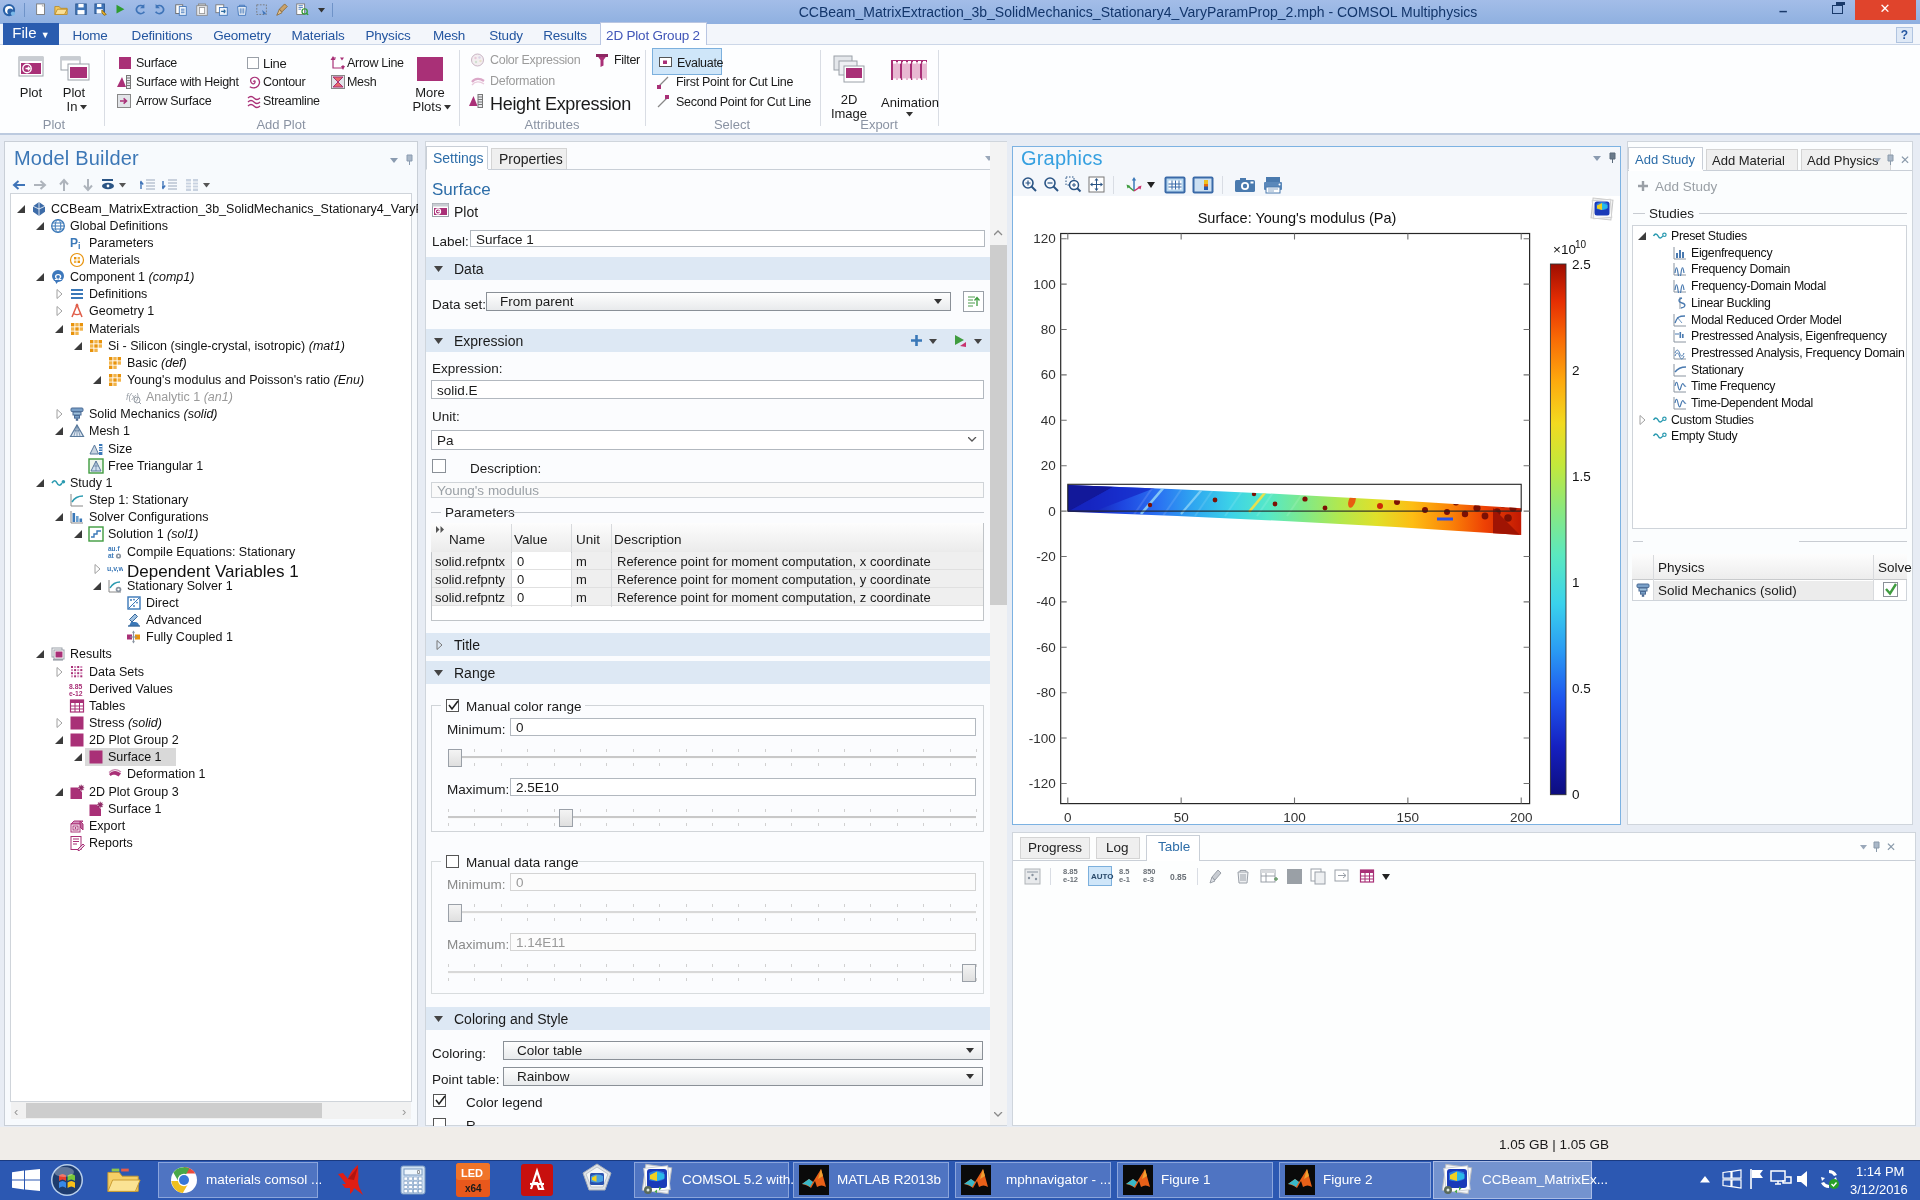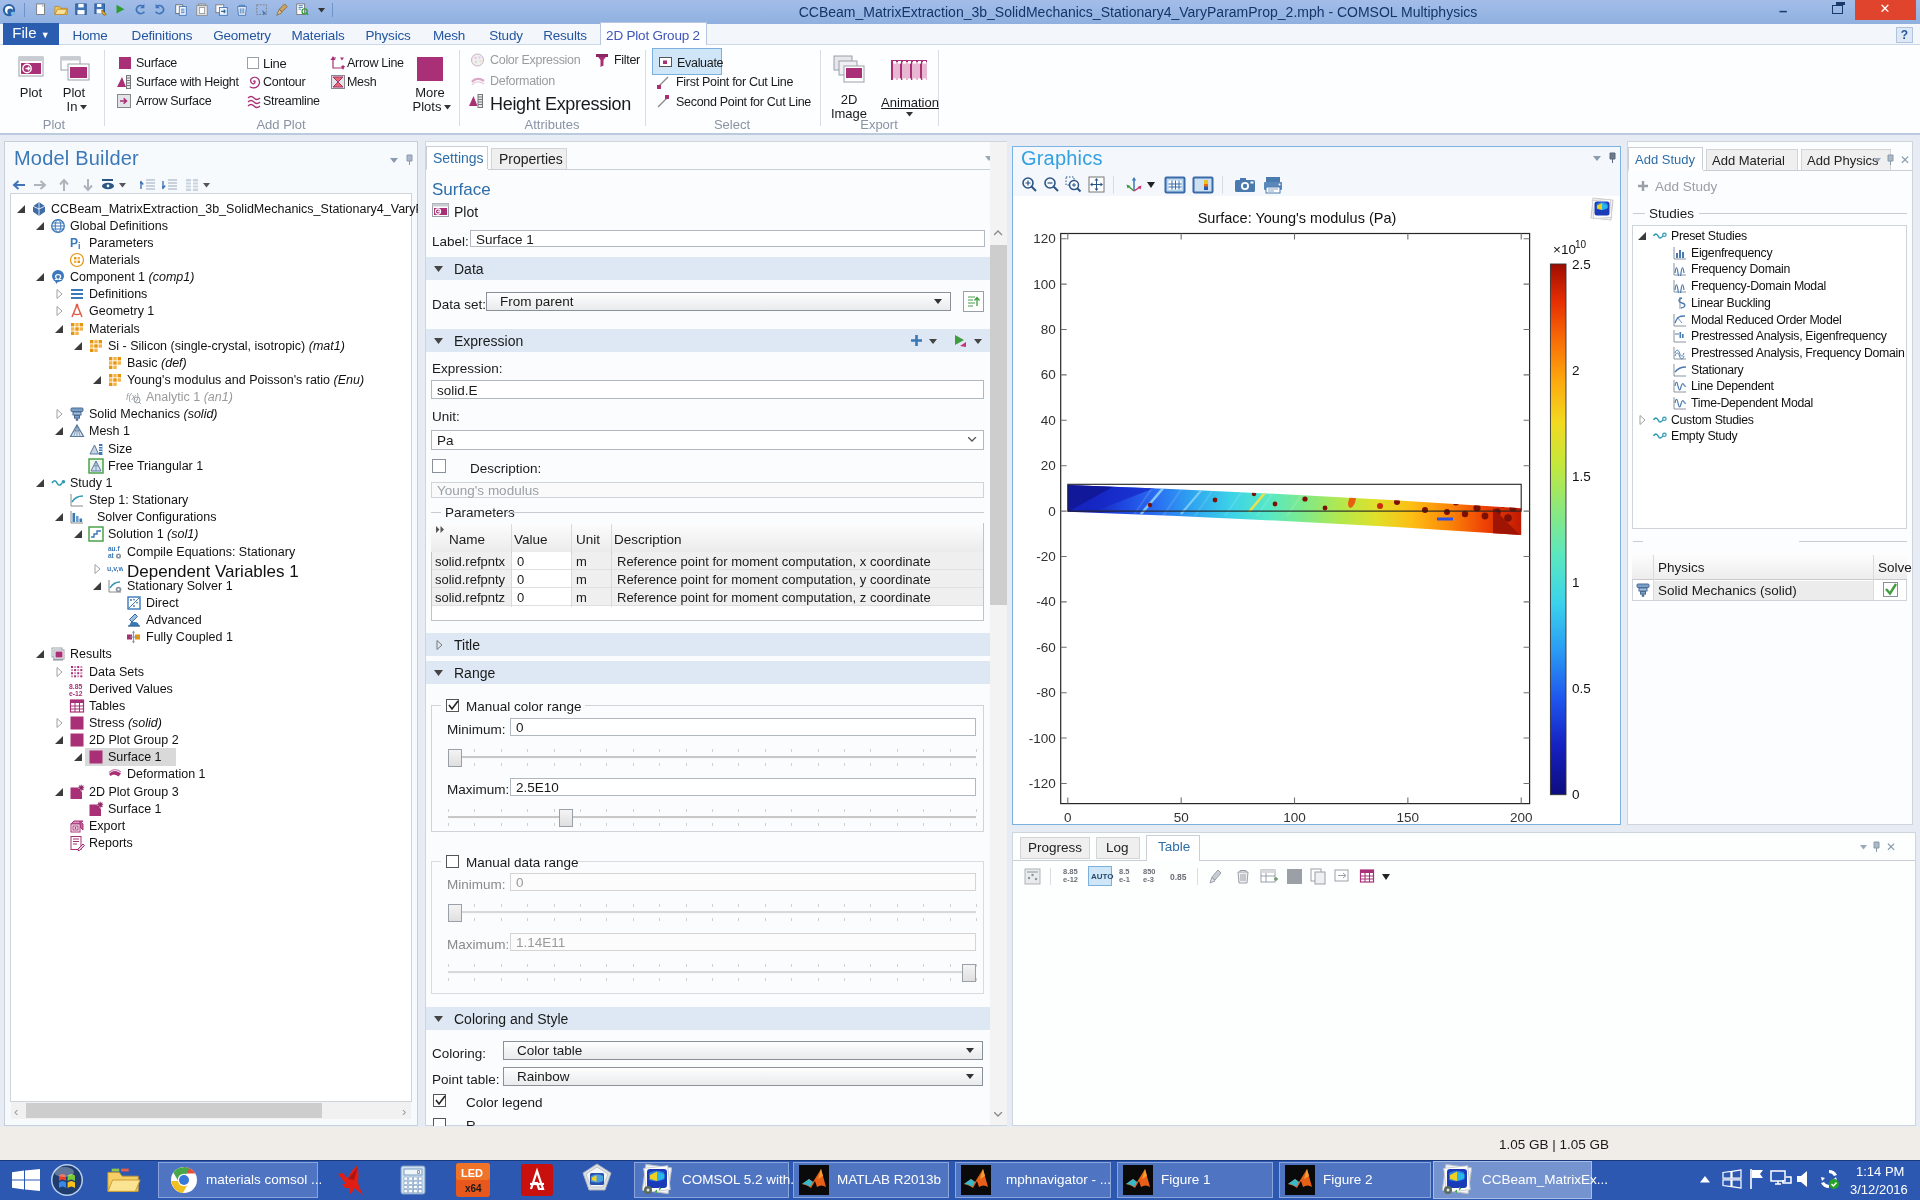--- a/index.html
+++ b/index.html
@@ -248,21 +248,21 @@
       <rect x="34" y="3" width="3" height="2.6"></rect>
       <rect x="4" y="20.4" width="3" height="2.6"></rect>
       <rect x="9" y="20.4" width="3" height="2.6"></rect>
       <rect x="14" y="20.4" width="3" height="2.6"></rect>
       <rect x="19" y="20.4" width="3" height="2.6"></rect>
       <rect x="24" y="20.4" width="3" height="2.6"></rect>
       <rect x="29" y="20.4" width="3" height="2.6"></rect>
       <rect x="34" y="20.4" width="3" height="2.6"></rect>
     </g>
   </svg>
-<div class="a tx" style="left:910px;top:95px;transform:translateX(-50%);font-size:13px;color:#1a1a1a;text-decoration:underline;">Animation</div>
+<div class="a tx" style="left:910px;top:95px;transform:translateX(-50%);font-size:13px;color:#1a1a1a;">Animation</div>
 <svg class="a" style="left:906px;top:112px" width="8" height="6">
     <path d="M0 0h7L3.5 4.5z" fill="#333"></path>
   </svg>
 <div class="a" style="left:4px;top:141px;width:414px;height:985px;background:#f7fafd;border:1px solid #c9cfd7"></div>
 <div class="a tx" style="left:14px;top:147px;font-size:20px;color:#3c77b6;letter-spacing:0.2px">Model Builder</div>
 <svg class="a" style="left:390px;top:158px" width="9" height="6">
     <path d="M0 0h8L4 5z" fill="#8a9bb0"></path>
   </svg>
 <svg class="a" style="left:405px;top:154px" width="9" height="12">
     <path d="M2 1h5v6H2zM4.5 7v4" stroke="#8a9bb0" fill="#aab8c8"></path>
@@ -467,21 +467,21 @@
 <div class="a tx" style="left:89px;top:493.04999999999995px;font-size:12.5px;color:#111;">Step 1: Stationary</div>
 <svg class="a" style="left:55px;top:513.2px" width="9" height="9">
     <path d="M8 0v8H0z" fill="#3c3c3c"></path>
   </svg>
 <svg class="a" style="left:69px;top:509.2px" width="16" height="16" viewBox="0 0 16 16">
     <path d="M2 2v12h12" stroke="#888" fill="none"></path>
     <rect x="3.5" y="4" width="2.6" height="9" fill="#3a78b8"></rect>
     <rect x="7" y="7" width="2.6" height="6" fill="#6aa0d0"></rect>
     <rect x="10.5" y="9.5" width="2.6" height="3.5" fill="#3a78b8"></rect>
   </svg>
-<div class="a tx" style="left:97px;top:510.2px;font-size:12.5px;color:#111;">Solver Configurations</div>
+<div class="a tx" style="left:89px;top:510.2px;font-size:12.5px;color:#111;">Solver Configurations</div>
 <svg class="a" style="left:74px;top:530.3499999999999px" width="9" height="9">
     <path d="M8 0v8H0z" fill="#3c3c3c"></path>
   </svg>
 <svg class="a" style="left:88px;top:526.3499999999999px" width="16" height="16" viewBox="0 0 16 16">
     <rect x="1" y="1" width="14" height="14" fill="#fff" stroke="#3f9c3f" stroke-width="1.4"></rect>
     <path d="M3 11h3V8h3V5h4" stroke="#3a78b8" stroke-width="1.4" fill="none"></path>
   </svg>
 <div class="a tx" style="left:108px;top:527.3499999999999px;font-size:12.5px;color:#111;">Solution 1 <i>(sol1)</i></div>
 <svg class="a" style="left:107px;top:543.5px" width="16" height="16" viewBox="0 0 16 16">
     <text x="1" y="7" font-size="6.5" font-weight="bold" fill="#3a78b8">au.f</text>
@@ -1266,21 +1266,21 @@
 <div class="a tx" style="left:1691px;top:345.9px;font-size:12.3px;color:#111;letter-spacing:-0.3px">Prestressed Analysis, Frequency Domain</div>
 <svg class="a" style="left:1672px;top:361.6px" width="15" height="15" viewBox="0 0 15 15">
     <path d="M2 2v12h12" stroke="#8a94a0" fill="none"></path>
     <path d="M3 10c3-4 7-5 11-5" fill="none" stroke="#4a7ab0" stroke-width="1.4"></path>
   </svg>
 <div class="a tx" style="left:1691px;top:362.6px;font-size:12.3px;color:#111;letter-spacing:-0.3px">Stationary</div>
 <svg class="a" style="left:1672px;top:378.29999999999995px" width="15" height="15" viewBox="0 0 15 15">
     <path d="M2 2v12h12" stroke="#8a94a0" fill="none"></path>
     <path d="M3 8c1-5 2-5 3 0s2 5 3 1 2-4 3-2 2 1 2 1" fill="none" stroke="#4a7ab0" stroke-width="1.2"></path>
   </svg>
-<div class="a tx" style="left:1691px;top:379.29999999999995px;font-size:12.3px;color:#111;letter-spacing:-0.3px">Line Dependent</div>
+<div class="a tx" style="left:1691px;top:379.29999999999995px;font-size:12.3px;color:#111;letter-spacing:-0.3px">Time Frequency</div>
 <svg class="a" style="left:1672px;top:395.0px" width="15" height="15" viewBox="0 0 15 15">
     <path d="M2 2v12h12" stroke="#8a94a0" fill="none"></path>
     <path d="M3 8c1-5 2-5 3 0s2 5 3 1 2-4 3-2 2 1 2 1" fill="none" stroke="#4a7ab0" stroke-width="1.2"></path>
   </svg>
 <div class="a tx" style="left:1691px;top:396.0px;font-size:12.3px;color:#111;letter-spacing:-0.3px">Time-Dependent Modal</div>
 <svg class="a" style="left:1639px;top:414.7px" width="7" height="10">
     <path d="M1 0.5l5 4.5-5 4.5z" fill="none" stroke="#a0a0a0"></path>
   </svg>
 <svg class="a" style="left:1652px;top:411.7px" width="15" height="15" viewBox="0 0 15 15">
     <path d="M1.5 8c1.6-2.8 3.2-2.8 4.6 0s3 2.8 4.6 0" fill="none" stroke="#2a9ab0" stroke-width="1.5"></path>

